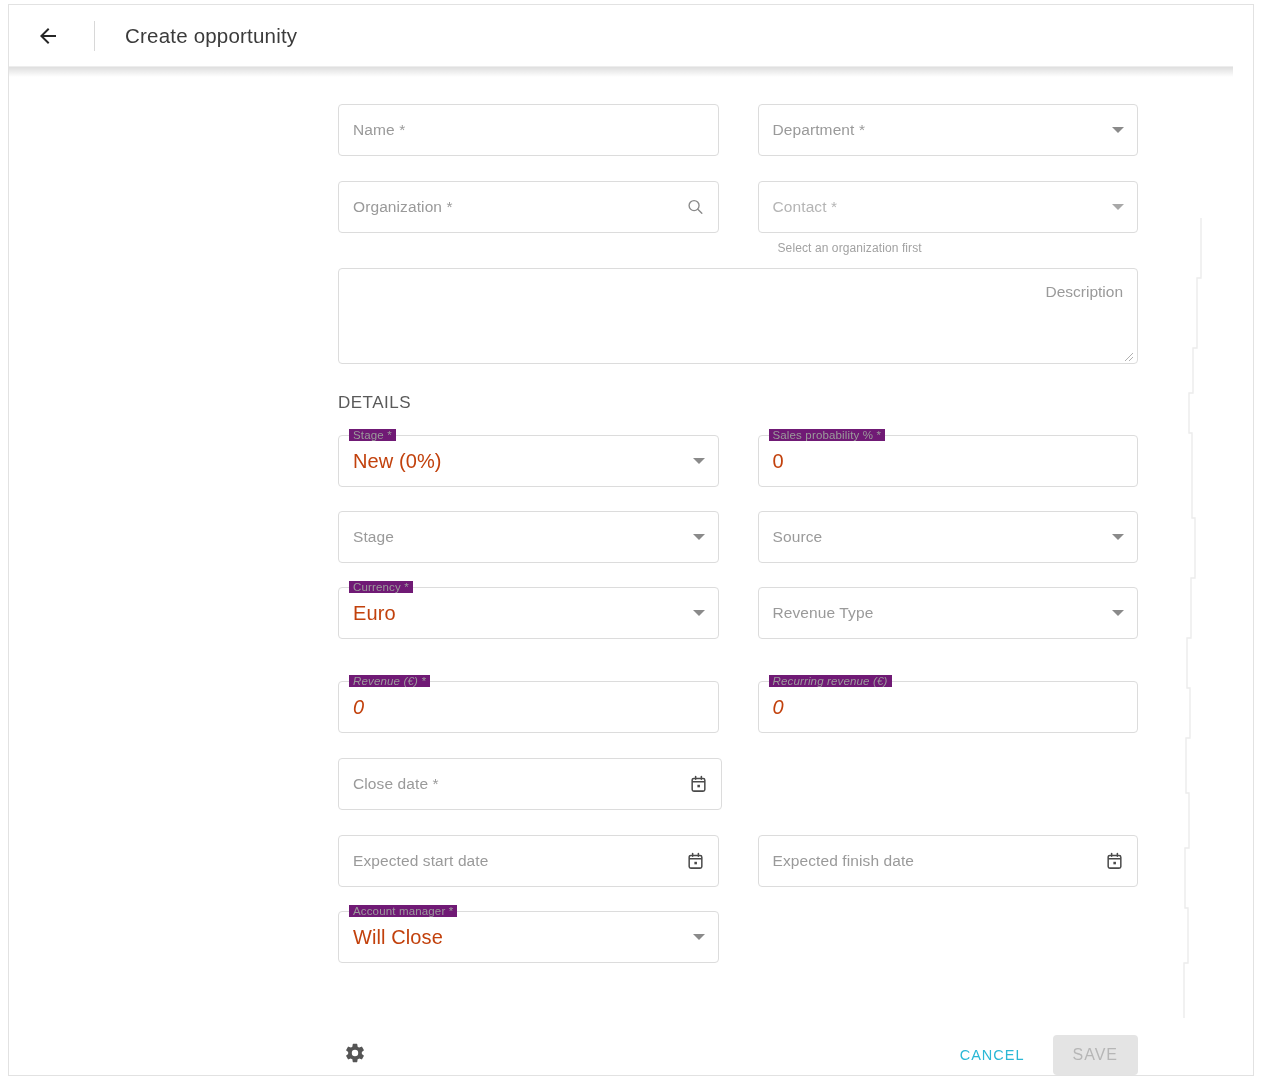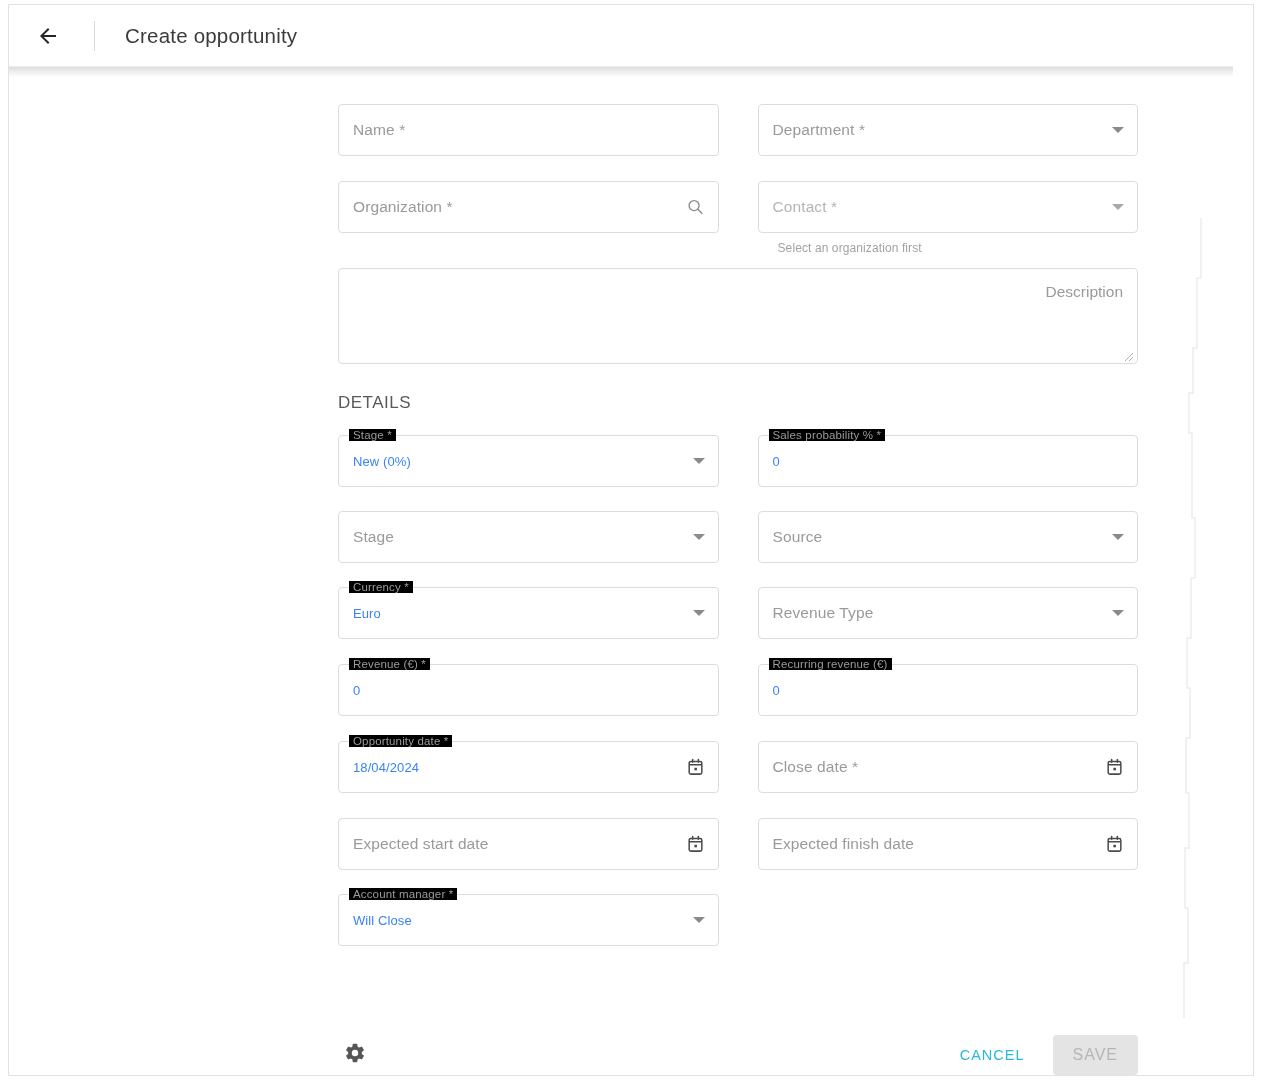--- a/index.html
+++ b/index.html
@@ -101,36 +101,36 @@
     cursor: text;
   }
   .field.select { cursor: pointer; }
   .field .ph {
     font-size: 15.5px;
     color: #9a9a9a;
     font-weight: 400;
     letter-spacing: 0.1px;
   }
   .field .val {
-    font-size: 13px;
-    color: #3b82f6;
+    font-size: 20px;
+    color: #c2410c;
     letter-spacing: 0.1px;
   }
   .field .ph.dim { color: #b5b5b5; }
 
   
   .field.notched {
     border-color: #dcdcdc;
   }
   .field.notched .legend {
     position: absolute;
     top: -7px;
     left: 10px;
     padding: 0 4px;
-    background: #000000;
+    background: #701a75;
     font-size: 11.5px;
     color: #9b9b9b;
     letter-spacing: 0.15px;
     white-space: nowrap;
     line-height: 12px;
   }
 
   
   .adorn {
     position: absolute;
@@ -368,96 +368,81 @@
         <div class="col-right">
           <div class="field select">
             <span class="ph">Revenue Type</span>
             <span class="adorn">
                 <i class="caret"></i>
               </span>
           </div>
         </div>
       </div>
 
-      <div class="row" style="margin-top:25px;">
+      <div class="row" style="margin-top:42px;font-style:italic;">
         <div class="col-left">
           <div class="field notched">
             <span class="legend">Revenue (€) *</span>
             <span class="val">0</span>
           </div>
         </div>
         <div class="col-right">
           <div class="field notched">
             <span class="legend">Recurring revenue (€)</span>
             <span class="val">0</span>
           </div>
         </div>
       </div>
 
       <div class="row" style="margin-top:25px;">
-        <div class="col-left">
-          <div class="field notched">
-            <span class="legend">Opportunity date *</span>
-            <span class="val">18/04/2024</span>
+        <div class="col-right">
+          <div class="field">
+            <span class="ph">Close date *</span>
             <span class="adorn">
               <svg width="19" height="19" viewBox="0 0 24 24">
                 <rect x="4" y="5" width="16" height="16" rx="2.2" fill="none" stroke="#4a4a4a" stroke-width="1.9"></rect>
                 <line x1="4" y1="9.2" x2="20" y2="9.2" stroke="#4a4a4a" stroke-width="1.9"></line>
                 <line x1="8.4" y1="2.6" x2="8.4" y2="6" stroke="#4a4a4a" stroke-width="1.9" stroke-linecap="round"></line>
                 <line x1="15.6" y1="2.6" x2="15.6" y2="6" stroke="#4a4a4a" stroke-width="1.9" stroke-linecap="round"></line>
                 <rect x="10.6" y="13" width="3.2" height="3.2" fill="#4a4a4a"></rect>
               </svg>
             </span>
           </div>
         </div>
-        <div class="col-right">
+      </div>
+
+      <div class="row" style="margin-top:25px;">
+        <div class="col-left">
           <div class="field">
-            <span class="ph">Close date *</span>
+            <span class="ph">Expected start date</span>
             <span class="adorn">
               <svg width="19" height="19" viewBox="0 0 24 24">
                 <rect x="4" y="5" width="16" height="16" rx="2.2" fill="none" stroke="#4a4a4a" stroke-width="1.9"></rect>
                 <line x1="4" y1="9.2" x2="20" y2="9.2" stroke="#4a4a4a" stroke-width="1.9"></line>
                 <line x1="8.4" y1="2.6" x2="8.4" y2="6" stroke="#4a4a4a" stroke-width="1.9" stroke-linecap="round"></line>
                 <line x1="15.6" y1="2.6" x2="15.6" y2="6" stroke="#4a4a4a" stroke-width="1.9" stroke-linecap="round"></line>
                 <rect x="10.6" y="13" width="3.2" height="3.2" fill="#4a4a4a"></rect>
               </svg>
             </span>
           </div>
         </div>
-      </div>
-
-      <div class="row" style="margin-top:25px;">
-        <div class="col-left">
+        <div class="col-right">
           <div class="field">
-            <span class="ph">Expected start date</span>
+            <span class="ph">Expected finish date</span>
             <span class="adorn">
               <svg width="19" height="19" viewBox="0 0 24 24">
                 <rect x="4" y="5" width="16" height="16" rx="2.2" fill="none" stroke="#4a4a4a" stroke-width="1.9"></rect>
                 <line x1="4" y1="9.2" x2="20" y2="9.2" stroke="#4a4a4a" stroke-width="1.9"></line>
                 <line x1="8.4" y1="2.6" x2="8.4" y2="6" stroke="#4a4a4a" stroke-width="1.9" stroke-linecap="round"></line>
                 <line x1="15.6" y1="2.6" x2="15.6" y2="6" stroke="#4a4a4a" stroke-width="1.9" stroke-linecap="round"></line>
                 <rect x="10.6" y="13" width="3.2" height="3.2" fill="#4a4a4a"></rect>
               </svg>
             </span>
           </div>
         </div>
-        <div class="col-right">
-          <div class="field">
-            <span class="ph">Expected finish date</span>
-            <span class="adorn">
-              <svg width="19" height="19" viewBox="0 0 24 24">
-                <rect x="4" y="5" width="16" height="16" rx="2.2" fill="none" stroke="#4a4a4a" stroke-width="1.9"></rect>
-                <line x1="4" y1="9.2" x2="20" y2="9.2" stroke="#4a4a4a" stroke-width="1.9"></line>
-                <line x1="8.4" y1="2.6" x2="8.4" y2="6" stroke="#4a4a4a" stroke-width="1.9" stroke-linecap="round"></line>
-                <line x1="15.6" y1="2.6" x2="15.6" y2="6" stroke="#4a4a4a" stroke-width="1.9" stroke-linecap="round"></line>
-                <rect x="10.6" y="13" width="3.2" height="3.2" fill="#4a4a4a"></rect>
-              </svg>
-            </span>
-          </div>
-        </div>
       </div>
 
       <div class="row" style="margin-top:24px;">
         <div class="col-left">
           <div class="field select notched">
             <span class="legend">Account manager *</span>
             <span class="val">Will Close</span>
             <span class="adorn">
                 <i class="caret"></i>
               </span>

